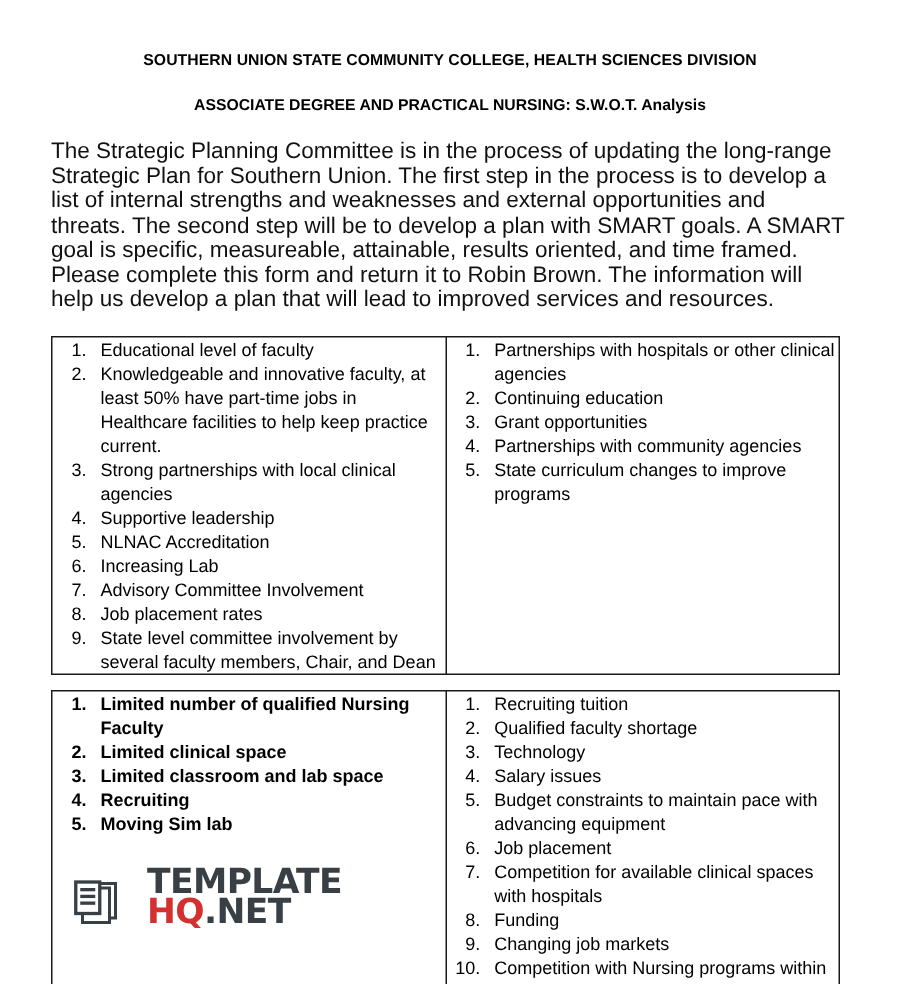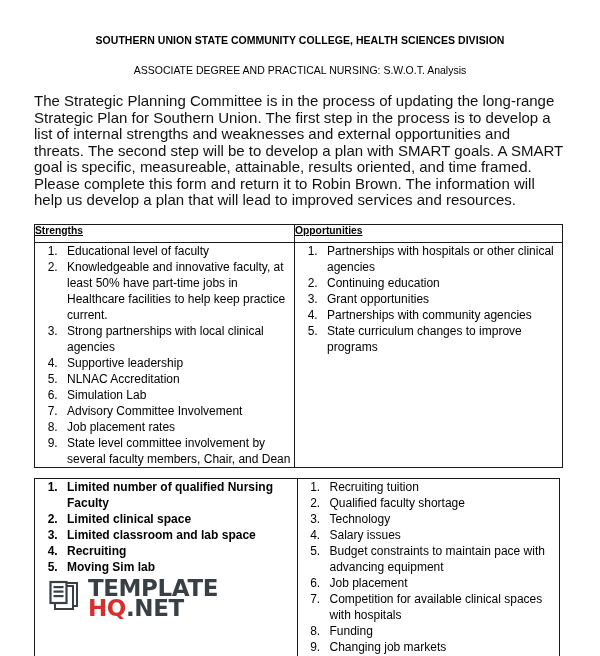--- a/index.html
+++ b/index.html
@@ -25,21 +25,21 @@
   .doc-title {
     text-align: center;
     font-weight: bold;
     font-size: 10.5px;
     letter-spacing: 0.05px;
     margin: 0;
     padding-top: 34px;
   }
   .doc-subtitle {
     text-align: center;
-    font-weight: normal;
+    font-weight: bold;
     font-size: 10.5px;
     margin: 0;
     padding-top: 18px;
   }
   .intro {
     font-size: 15px;
     line-height: 16.5px;
     text-align: left;
     margin: 0;
     padding-top: 17px;
@@ -87,22 +87,22 @@
   }
   ol.swot-list li {
     padding-left: 6px;
     margin: 0;
   }
   .watermark {
     position: absolute;
     left: 48px;
     bottom: 38px;
     display: flex;
-    align-items: flex-start;
-    gap: 6px;
+    align-items: flex-end;
+    gap: 16px;
     pointer-events: none;
     opacity: 0.97;
   }
   .wm-icon {
     width: 34px;
     height: 34px;
     position: relative;
     flex: 0 0 auto;
   }
   .wm-text {
@@ -122,33 +122,29 @@
 <body>
 
 <div class="page">
 
   <div class="doc-title">SOUTHERN UNION STATE COMMUNITY COLLEGE, HEALTH SCIENCES DIVISION</div>
   <div class="doc-subtitle">ASSOCIATE DEGREE AND PRACTICAL NURSING:  S.W.O.T.  Analysis</div>
   <p class="intro">The Strategic Planning Committee is in the process of updating the long-range Strategic Plan for Southern Union. The first step in the process is to develop a list of internal strengths and weaknesses and external opportunities and threats.  The second step will be to develop a plan with SMART goals. A SMART goal is specific, measureable, attainable, results oriented, and time framed. Please complete this form and return it to Robin Brown. The information will help us develop a plan that will lead to improved services and resources.</p>
 
   <table class="swot-table first">
     <tbody>
-        <tr>
-      <td class="quad-head" style="width:259px"><span class="hd">Strengths</span></td>
-      <td class="quad-head" style="width:267px"><span class="hd">Opportunities</span></td>
-    </tr>
     <tr>
       <td class="quad-body s-body">
         <ol class="swot-list">
           <li>Educational level of faculty</li>
           <li>Knowledgeable and innovative faculty, at least 50% have part-time jobs in Healthcare facilities to help keep practice current.</li>
           <li>Strong partnerships with local clinical agencies</li>
           <li>Supportive leadership</li>
           <li>NLNAC Accreditation</li>
-          <li>Simulation Lab</li>
+          <li>Increasing Lab</li>
           <li>Advisory Committee Involvement</li>
           <li>Job placement rates</li>
           <li>State level committee involvement by several faculty members, Chair, and Dean</li>
         </ol>
       </td>
       <td class="quad-body">
         <ol class="swot-list">
           <li>Partnerships with hospitals or other clinical agencies</li>
           <li>Continuing education</li>
           <li>Grant opportunities</li>

